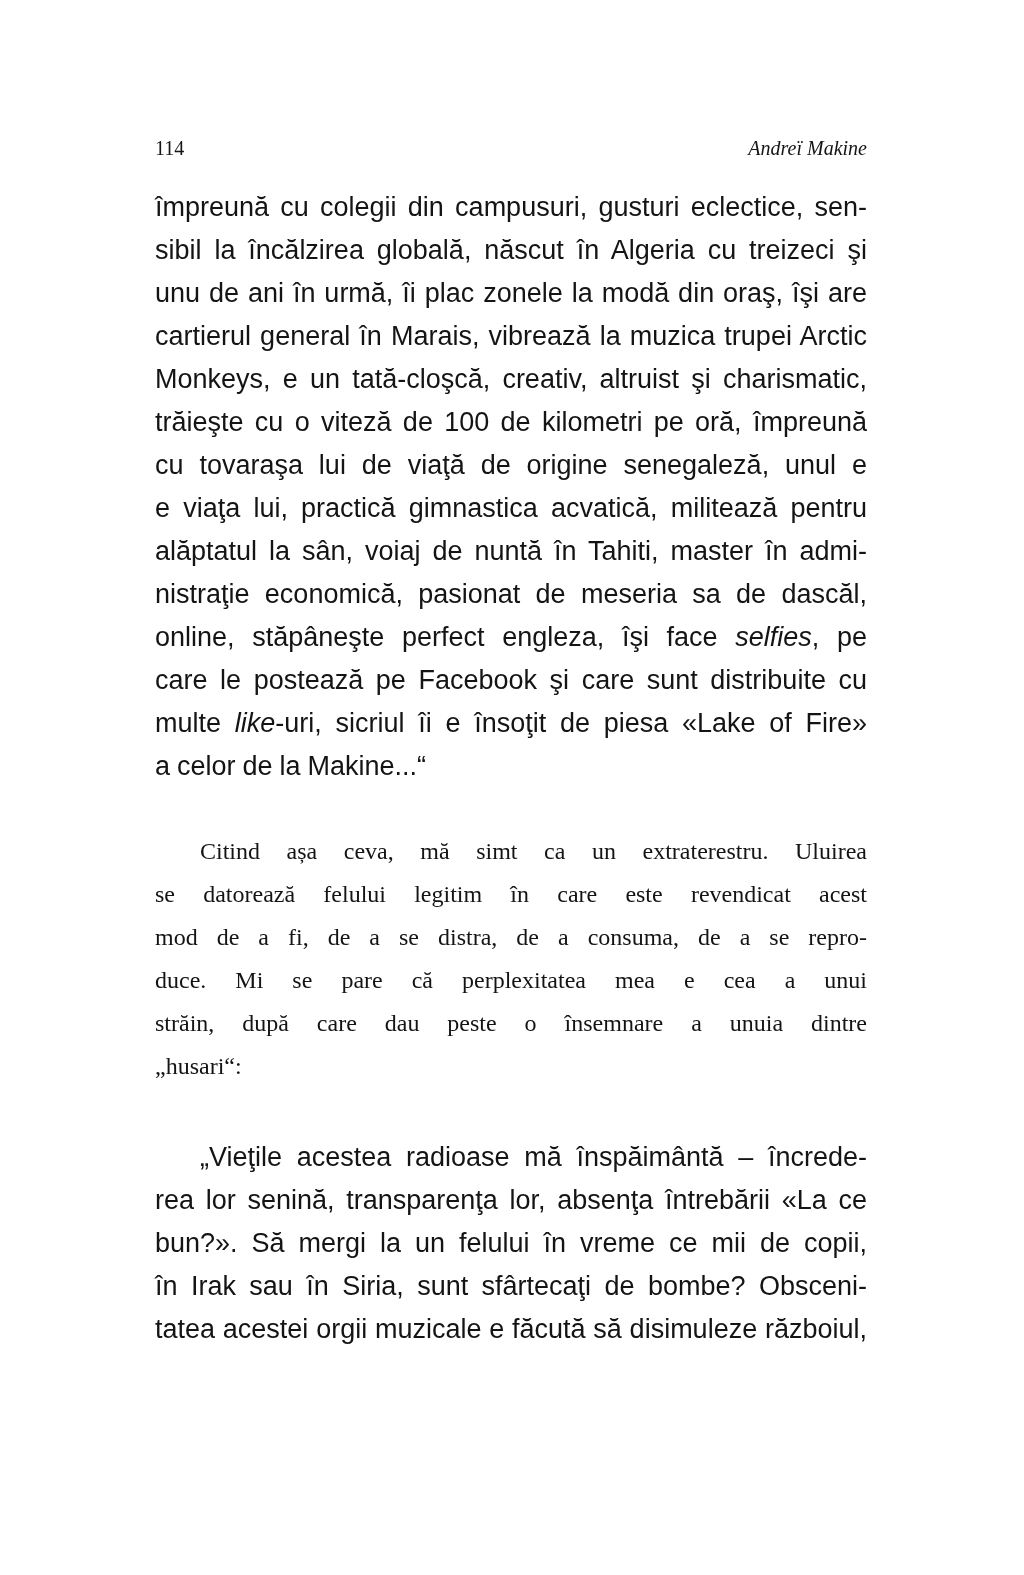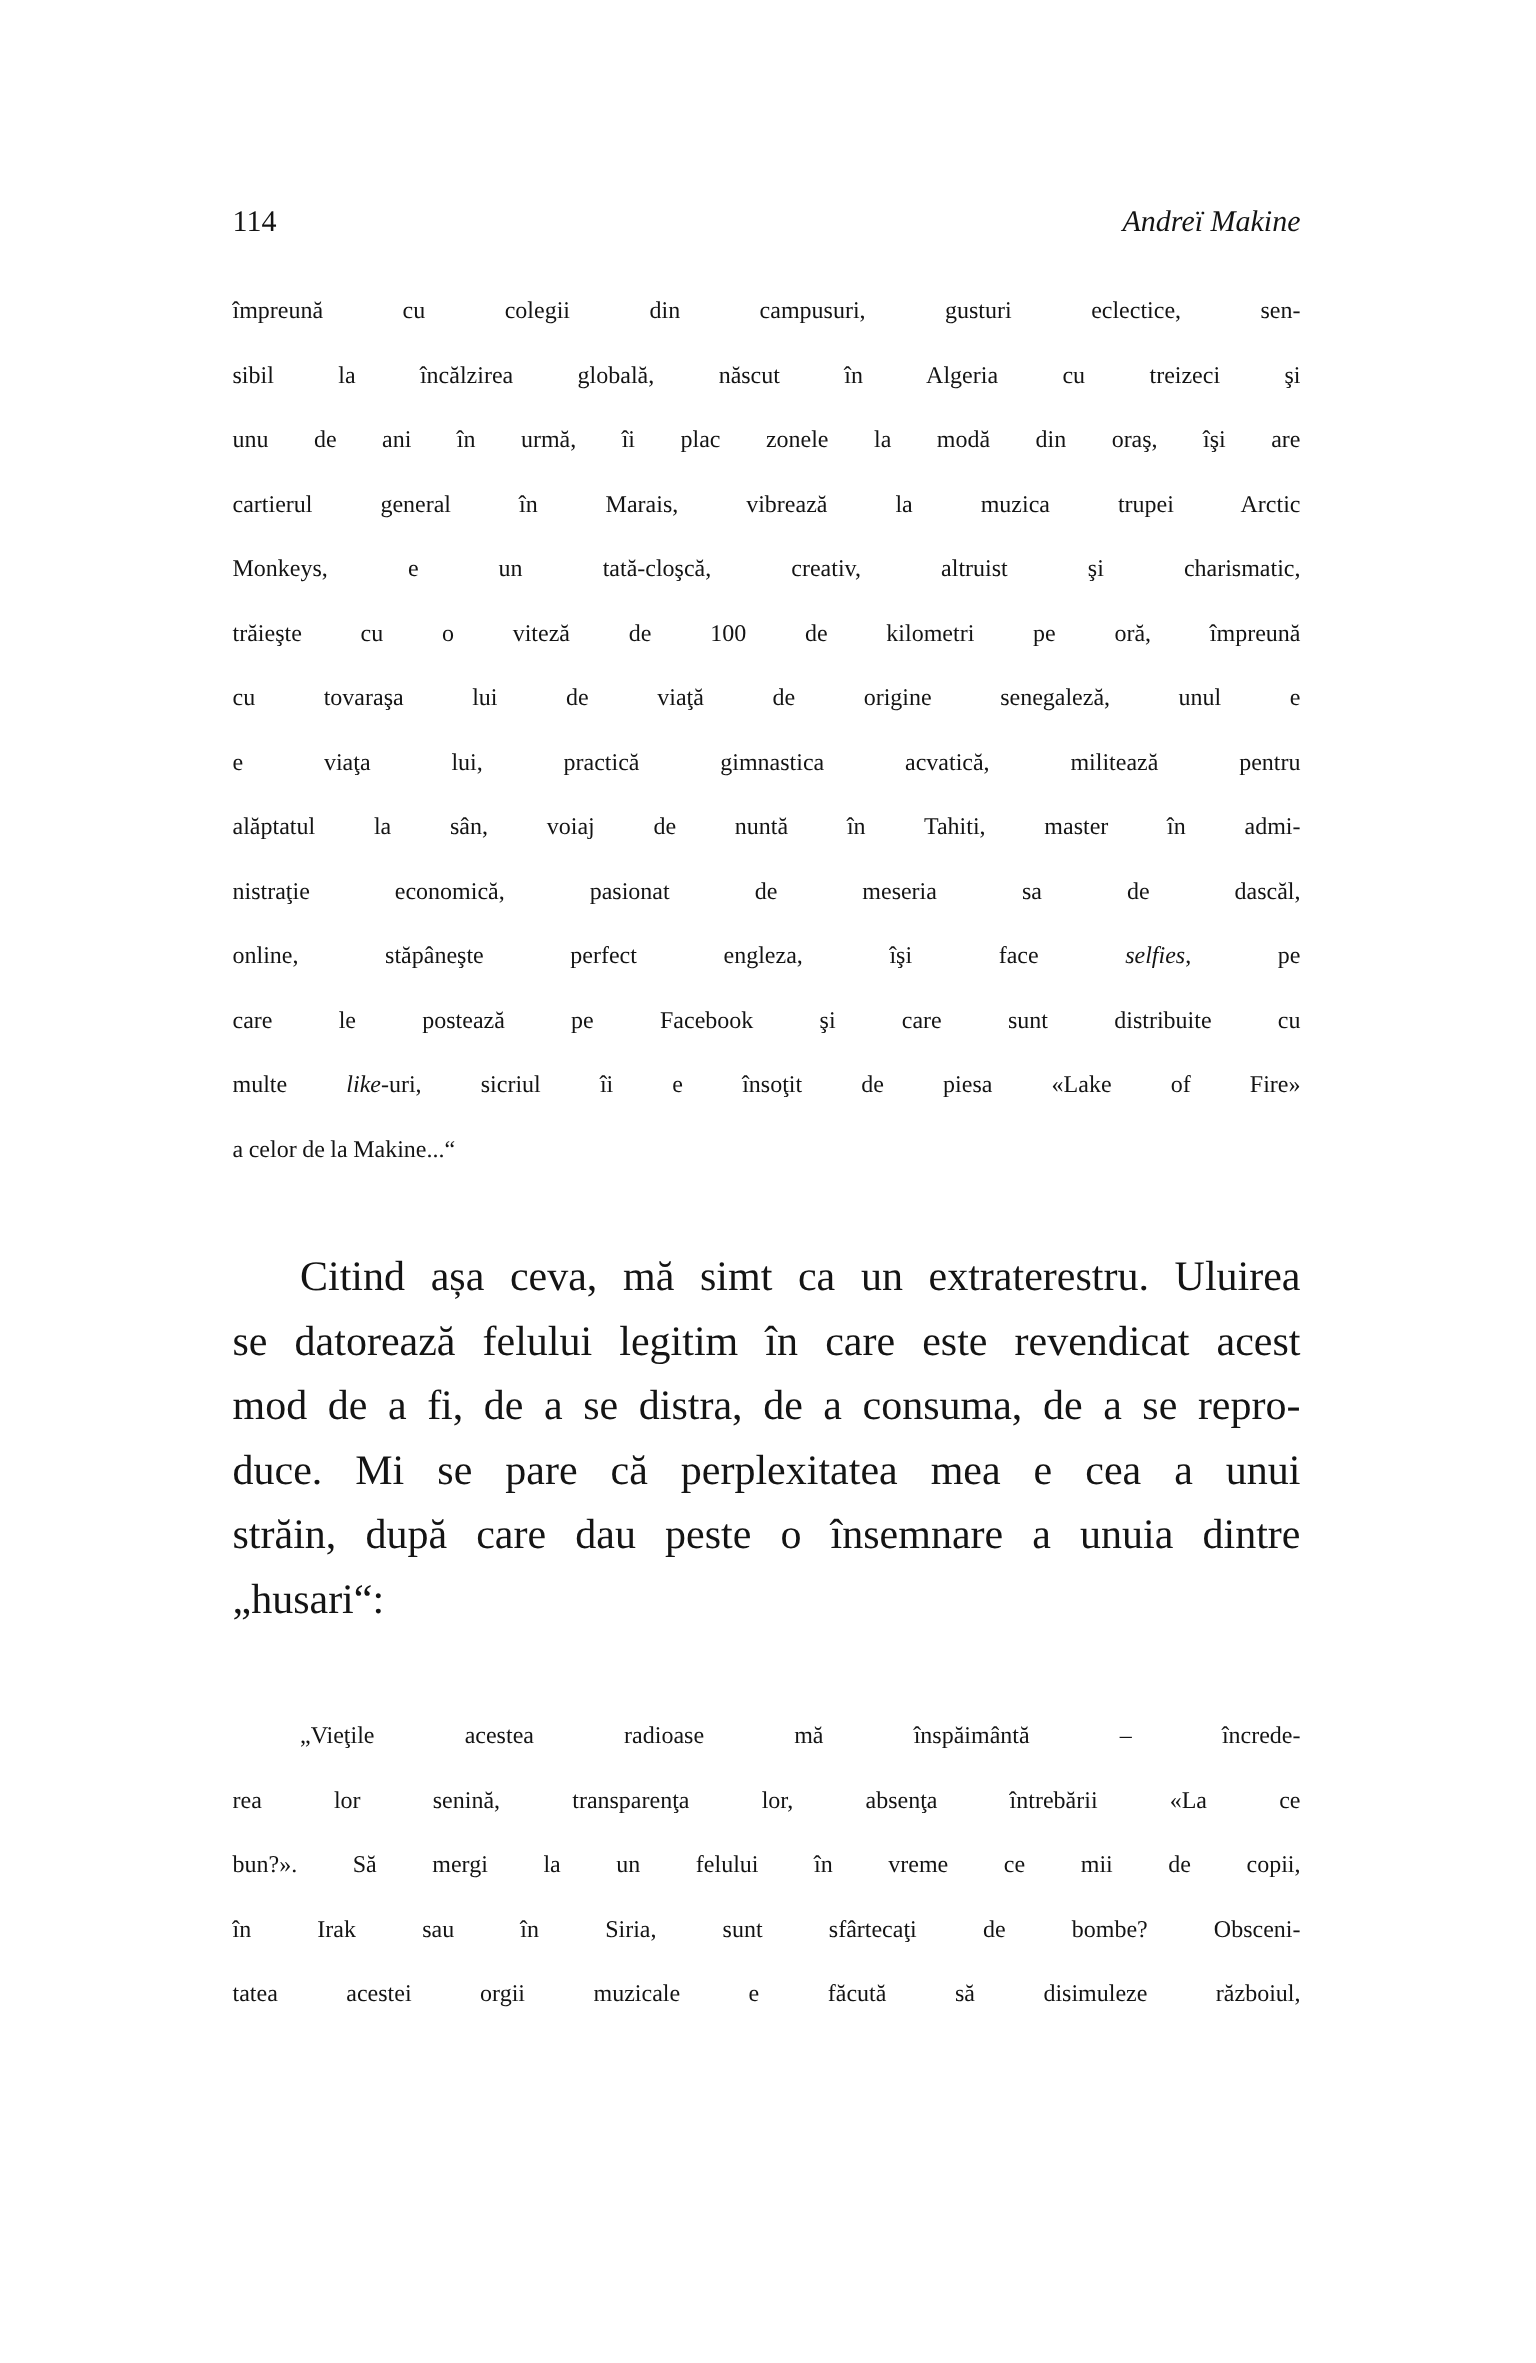--- a/index.html
+++ b/index.html
@@ -20,26 +20,26 @@
     align-items: baseline;
     font-family: "Liberation Serif", serif;
     font-size: 20px;
     line-height: 36px;
   }
   .page-number { font-style: normal; }
   .author { font-style: italic; }
   .body-block { margin-top: 20px; }
   .para { margin: 0; }
   .para.sans {
-    font-family: Liberation Serif, serif;
-    font-size: 16px;
+    font-family: Liberation Sans, sans-serif;
+    font-size: 27px;
   }
   .para.serif {
     font-family: "Liberation Serif", serif;
-    font-size: 28px;
+    font-size: 24px;
   }
   .para + .para.serif { margin-top: 42px; }
   .para + .para.sans { margin-top: 48px; }
   .line {
     height: 43px;
     line-height: 43px;
     text-align: justify;
     text-align-last: left;
     word-spacing: -0.02em;
   }

